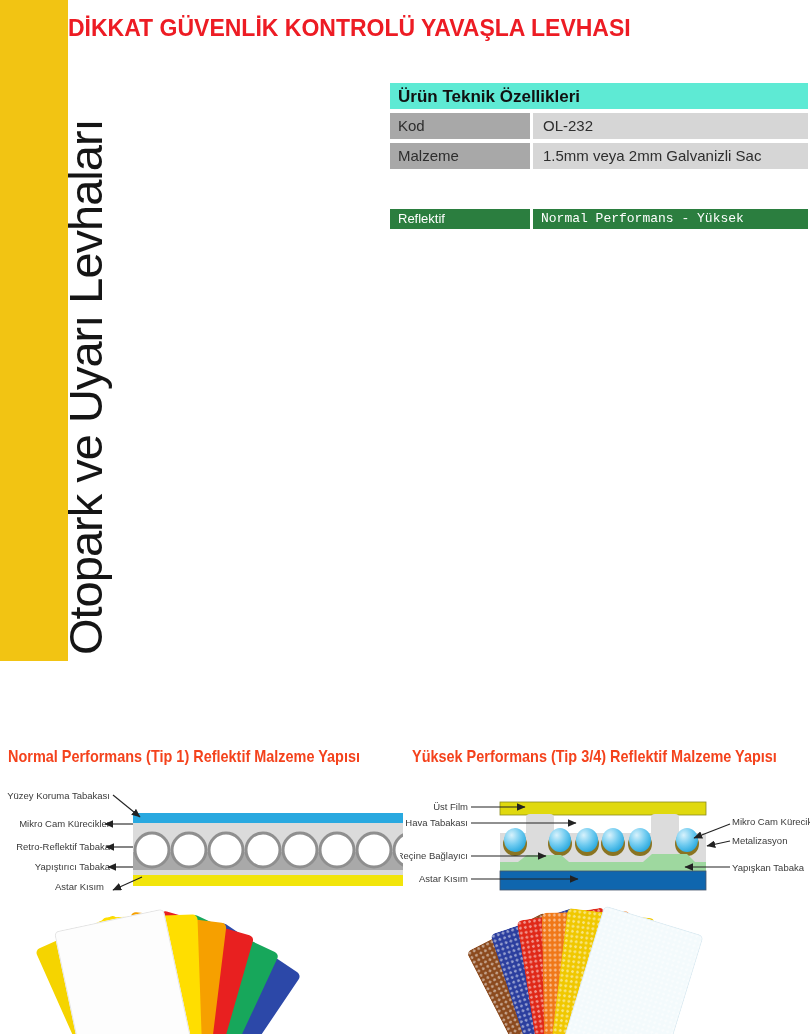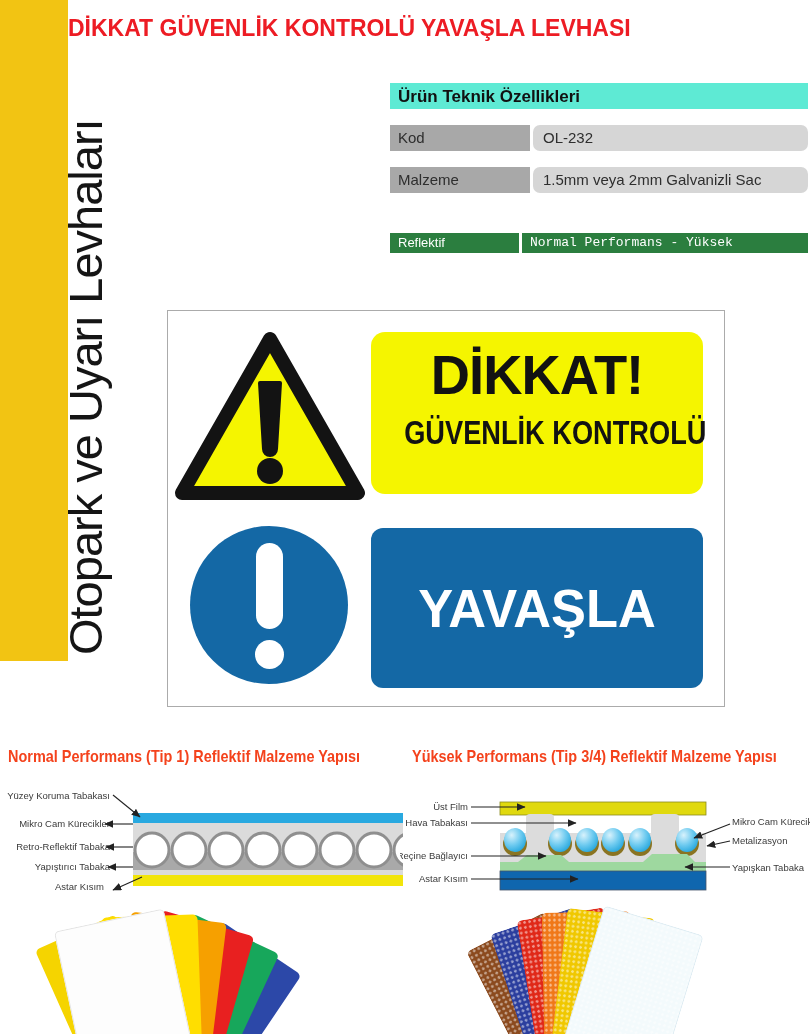--- a/index.html
+++ b/index.html
@@ -13,27 +13,27 @@
     color:#151515;}
 
   
   .page-title{position:absolute;left:68px;right:0;top:15px;text-align:left;
     font-size:23px;font-weight:bold;color:#ED1C24;letter-spacing:0px;}
 
   
   .specs{position:absolute;left:390px;top:83px;width:418px;}
   .specs-header{background:#5eead4;color:#111;font-size:17px;font-weight:bold;
     padding:4px 8px 3px 8px;height:19px;line-height:19px;}
-  .spec-row{display:flex;margin-top:16px;height:26px;line-height:26px;font-size:15px;color:#2e2e2e;}
+  .spec-row{display:flex;margin-top:4px;height:26px;line-height:26px;font-size:15px;color:#2e2e2e;}
   .spec-label{width:140px;background:#A8A8A8;padding-left:8px;box-sizing:border-box;}
   .spec-gap{width:3px;background:#fff;}
-  .spec-value{flex:1;background:#D6D6D6;padding-left:10px;box-sizing:border-box;border-radius:7px;}
+  .spec-value{flex:1;background:#D6D6D6;padding-left:10px;box-sizing:border-box;}
   .reflective-row{display:flex;margin-top:40px;height:20px;line-height:20px;
     font-size:13px;color:#fff;}
-  .refl-label{width:129px;background:#2B7E3F;padding-left:8px;box-sizing:border-box;}
+  .refl-label{width:140px;background:#2B7E3F;padding-left:8px;box-sizing:border-box;}
   .refl-gap{width:3px;background:#fff;}
   .refl-value{flex:1;background:#2B7E3F;padding-left:8px;box-sizing:border-box;font-family:Liberation Mono, monospace;}
 
   
   .sign{position:absolute;left:167px;top:310px;width:556px;height:395px;
     background:#fff;border:1px solid #ABABAB;}
   .warn-triangle{position:absolute;left:4px;top:16px;}
   .warn-box{position:absolute;left:203px;top:21px;width:332px;height:162px;
     background:#F5F500;border-radius:14px;text-align:center;color:#121212;}
   .warn-title{margin-top:10px;font-size:56px;font-weight:bold;letter-spacing:-1px;
@@ -109,42 +109,20 @@
       <div class="spec-value">1.5mm veya 2mm Galvanizli Sac</div>
     </div>
 
     <div class="reflective-row">
       <div class="refl-label">Reflektif</div>
       <div class="refl-gap"></div>
       <div class="refl-value">Normal Performans - Yüksek Performans</div>
     </div>
   </div>
 
-  <div class="sign">
-
-    <svg class="warn-triangle" width="196" height="180" viewBox="0 0 196 180">
-      <path d="M98 12 L186 166 L10 166 Z" fill="#F5F500" stroke="#131313" stroke-width="14" stroke-linejoin="round"></path>
-      <path d="M88 54 h20 a2 2 0 0 1 2 2 l-4 66 a8 8 0 0 1 -16 0 l-4 -66 a2 2 0 0 1 2 -2 z" fill="#131313"></path>
-      <circle cx="98" cy="144" r="13" fill="#131313"></circle>
-    </svg>
-
-    <div class="warn-box">
-      <div class="warn-title">DİKKAT!</div>
-      <div class="warn-subtitle">GÜVENLİK KONTROLÜ</div>
-    </div>
-
-    <div class="mand-circle">
-      <div class="mand-bar"></div>
-      <div class="mand-dot"></div>
-    </div>
-
-    <div class="action-box">
-      <div class="action-label">YAVAŞLA</div>
-    </div>
-  </div>
 
   <div class="diag-title left">Normal Performans (Tip 1) Reflektif Malzeme Yapısı</div>
   <div class="diag-title right">Yüksek Performans (Tip 3/4) Reflektif Malzeme Yapısı</div>
 
   <svg class="diag-svg" style="left:0;top:778px" width="405" height="125" viewBox="0 0 405 125">
     <defs>
       <marker id="ah1" markerWidth="9" markerHeight="7" refX="7.5" refY="3.5" orient="auto">
         <path d="M0,0 L8,3.5 L0,7 Z" fill="#222"></path>
       </marker>
       <clipPath id="band1">

